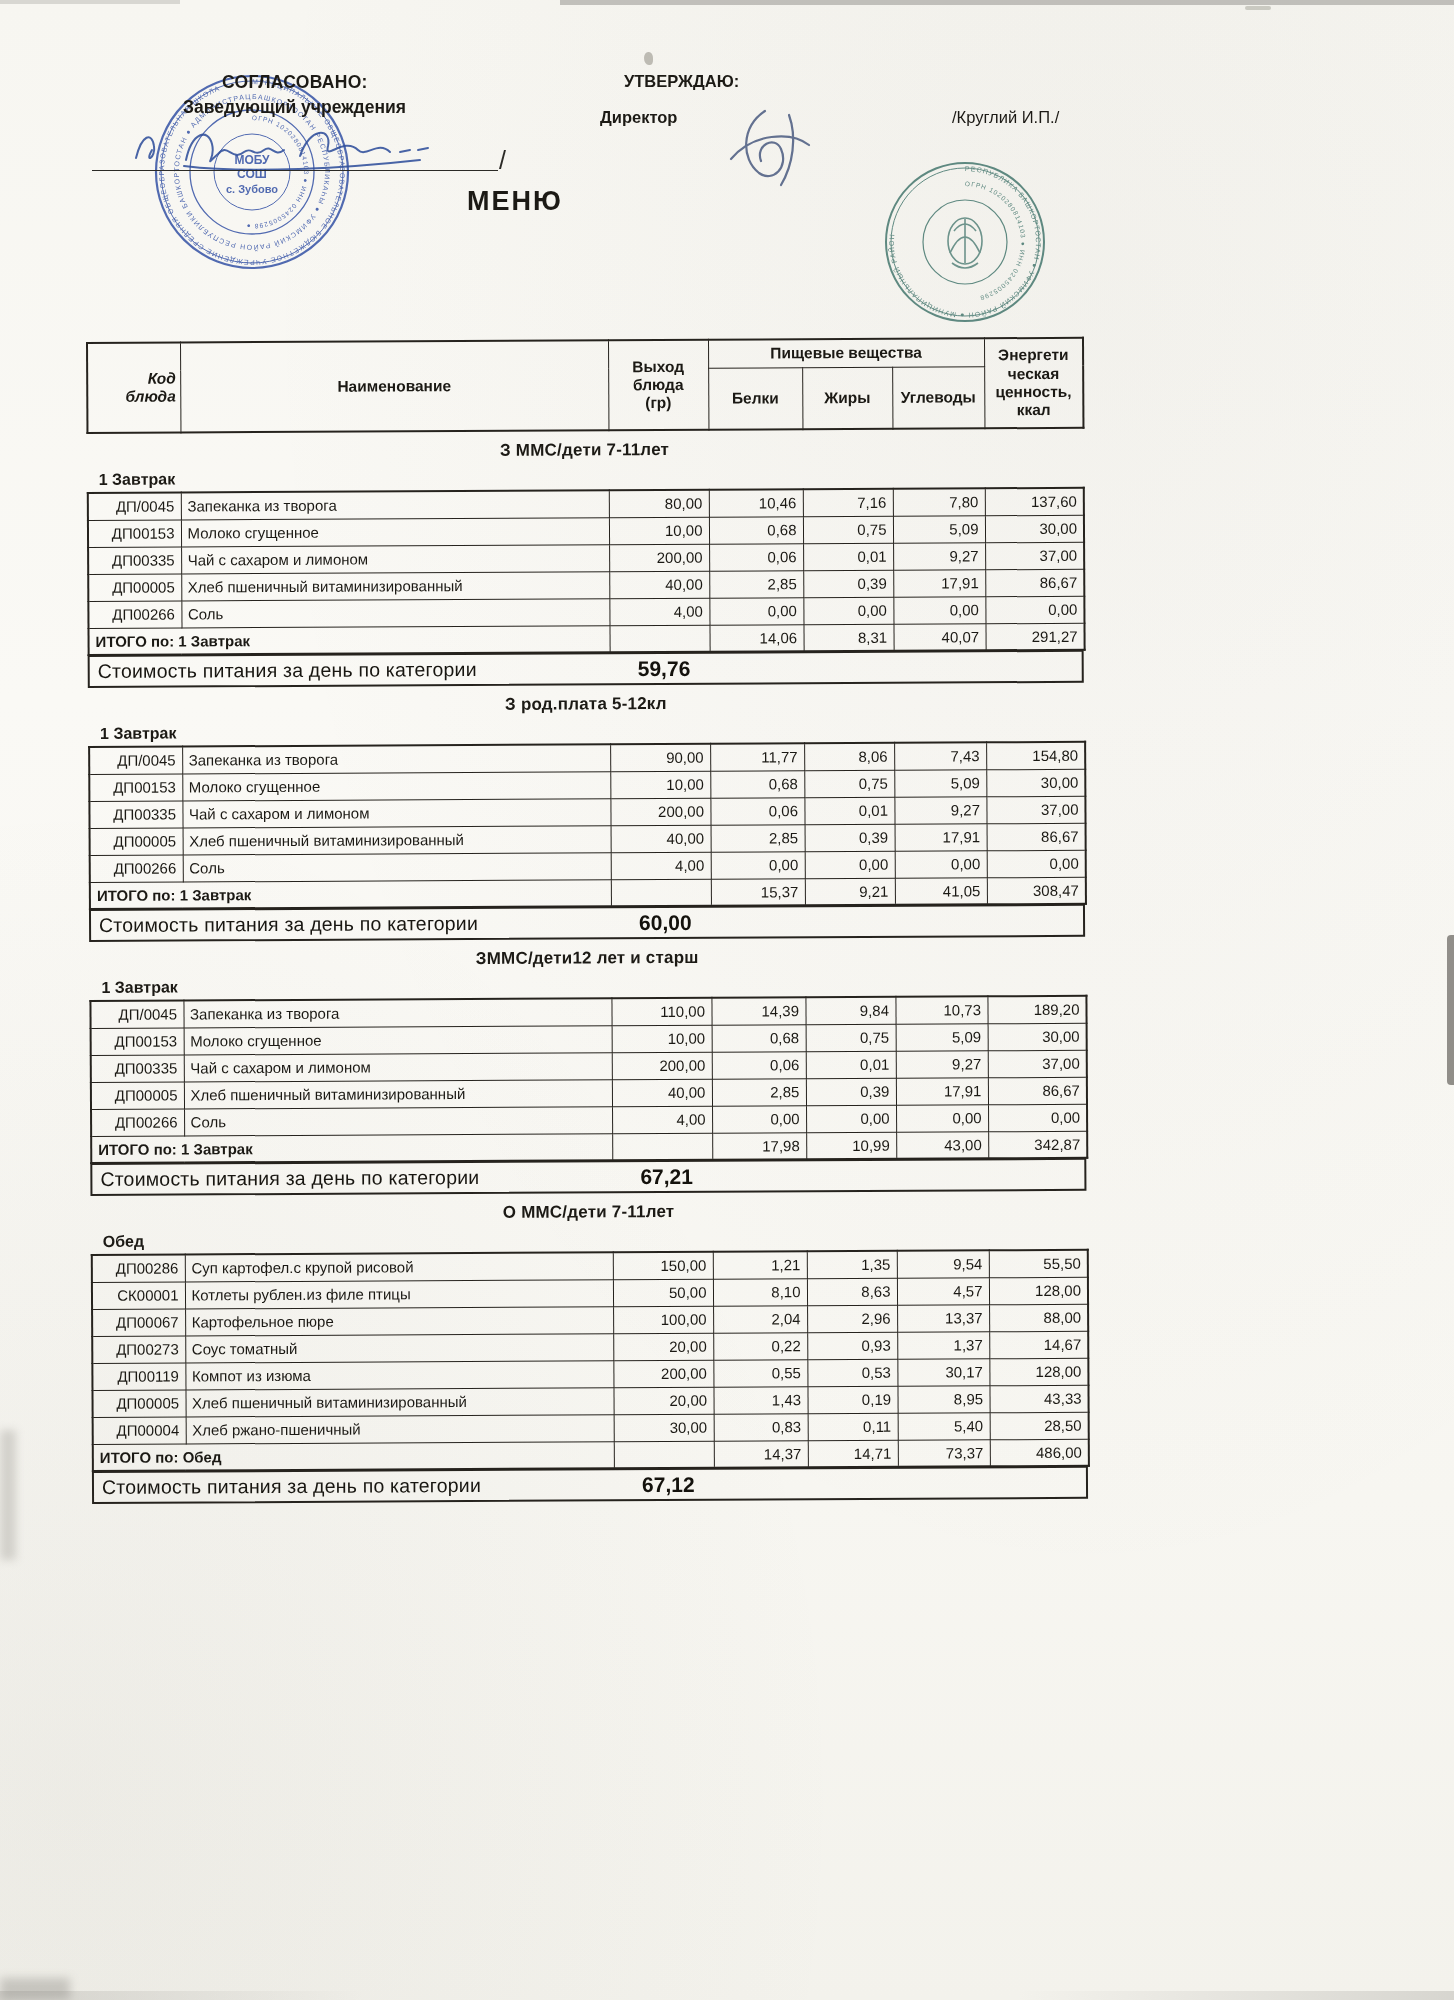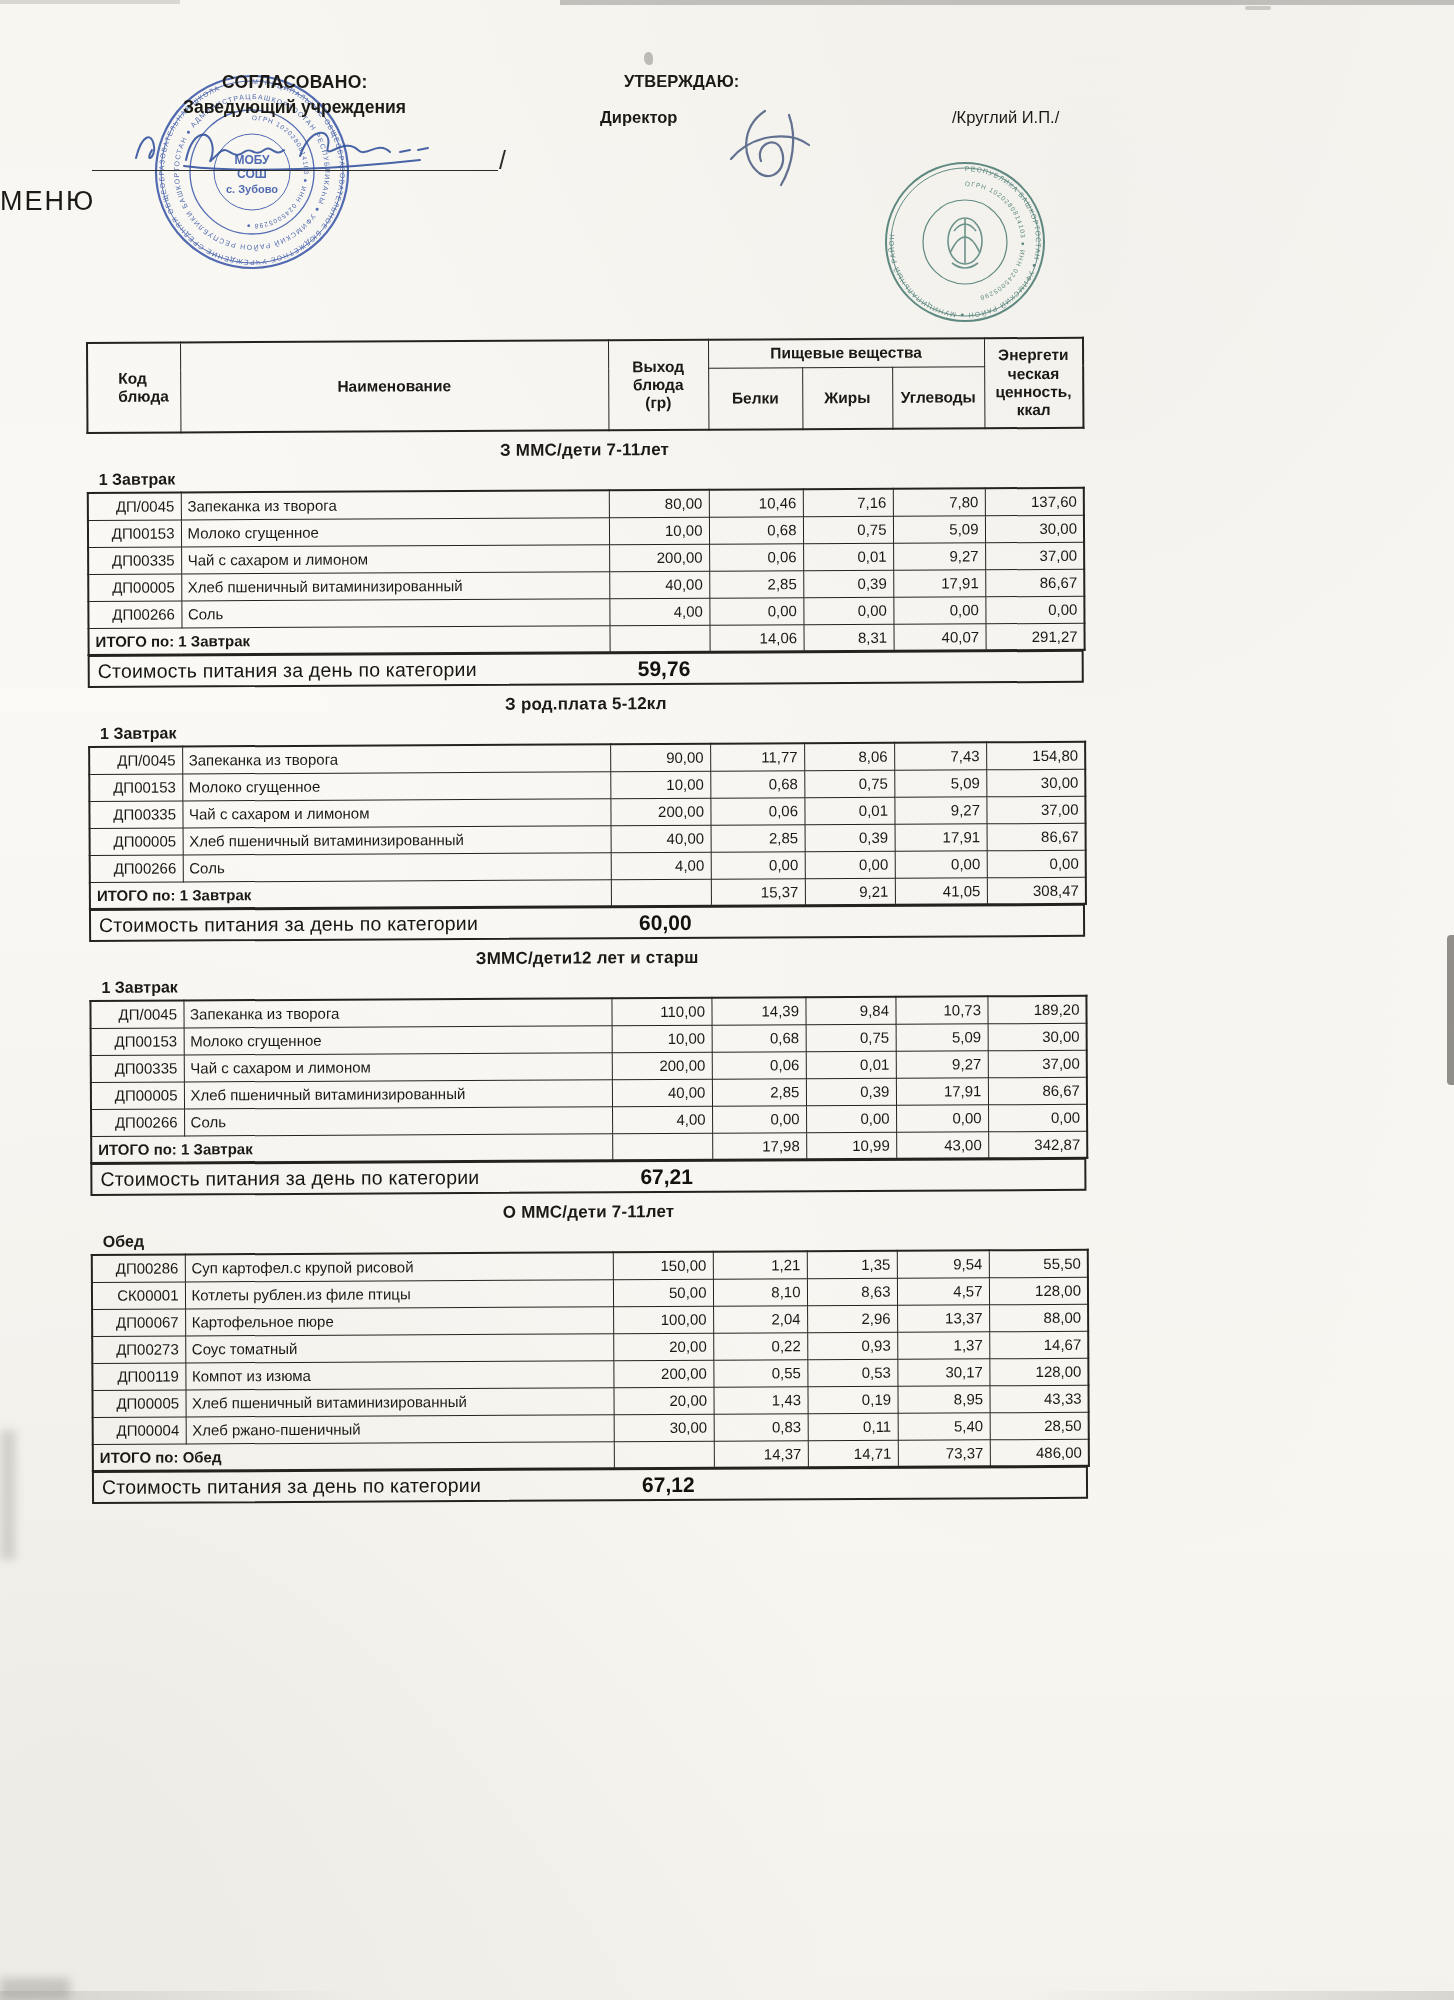--- a/index.html
+++ b/index.html
@@ -25,37 +25,37 @@
   .speck1 { position:absolute; left:644px; top:52px; width:9px; height:13px; background:#8f8d84; opacity:.55; border-radius:50% 50% 40% 60%; }
   .speck2 { position:absolute; left:1245px; top:6px; width:26px; height:4px; background:#9a988f; opacity:.45; border-radius:2px; }
 
   
   .doc-header { position:absolute; top:0; left:0; width:100%; height:340px; }
   .agreed-label   { position:absolute; left:222px; top:72px;  font-size:17.5px; font-weight:bold; letter-spacing:.3px; }
   .agreed-role    { position:absolute; left:183px; top:97px;  font-size:17.5px; font-weight:bold; }
   .approved-label { position:absolute; left:600px; top:72px;  font-size:16.5px; font-weight:bold;margin-left:24px; }
   .approved-role  { position:absolute; left:600px; top:108px; font-size:16.5px; font-weight:bold; }
   .approved-name  { position:absolute; left:952px; top:108px; font-size:16.5px; font-weight:normal; }
-  .menu-title { position:absolute; left:0; top:186px; width:1030px; text-align:left; font-size:27px; font-weight:normal; letter-spacing:2px; }
+  .menu-title { position:absolute; left:0; top:186px; width:1030px; text-align:center; font-size:27px; font-weight:bold; letter-spacing:2px; }
   .menu-date  { position:absolute; left:0; top:218px; width:1044px; text-align:center; font-size:23px; }
   .sign-line  { position:absolute; left:92px; top:170px; width:406px; border-bottom:1.6px solid #2b2a26; }
   .sign-slash { position:absolute; left:499px; top:146px; font-size:25px; color:#2b2a26; }
   .stamp-left  { position:absolute; left:152px; top:72px;  opacity:.88; }
   .stamp-right { position:absolute; left:880px; top:157px; opacity:.8; }
   .sig-left  { position:absolute; left:128px; top:116px; }
   .sig-right { position:absolute; left:703px; top:97px; }
 
   
   .table-area { position:absolute; left:86px; top:342px; width:1000px; transform:rotate(-0.3deg); transform-origin:0 0; }
 
   .menu-table { border-collapse:collapse; table-layout:fixed; width:996px; border:2px solid #26231e; }
   .menu-table td { border:1px solid #26231e; height:27px; padding:0 6px; font-size:15px; line-height:1.15; vertical-align:middle; color:#1b1914; }
 
   .hdr-table td { font-weight:bold; text-align:center; white-space:pre-line; font-size:15.5px; line-height:1.18; padding:2px 4px; }
-  .hdr-table .code-h { text-align:left; padding-left:30px; }
+  .hdr-table .code-h { text-align:right; padding-left:30px;font-style:italic; }
   .hdr-table .nutr-h { height:28px; }
   .hdr-table .sub { height:62px; }
 
   .section-title { width:996px; text-align:center; font-weight:bold; font-size:17px; margin:9px 0 8px 0; letter-spacing:.2px; }
   .meal-label { font-weight:bold; font-size:16px; margin:0 0 3px 12px; }
 
   .cell-code { text-align:right; padding-left:4px; }
   .cell-name { text-align:left; padding-left:8px; }
   .cell-num  { text-align:right; padding-right:6px; font-size:15.5px; }
   .cell-total-label { font-weight:bold; text-align:left; padding-left:4px; font-size:15.5px; }

